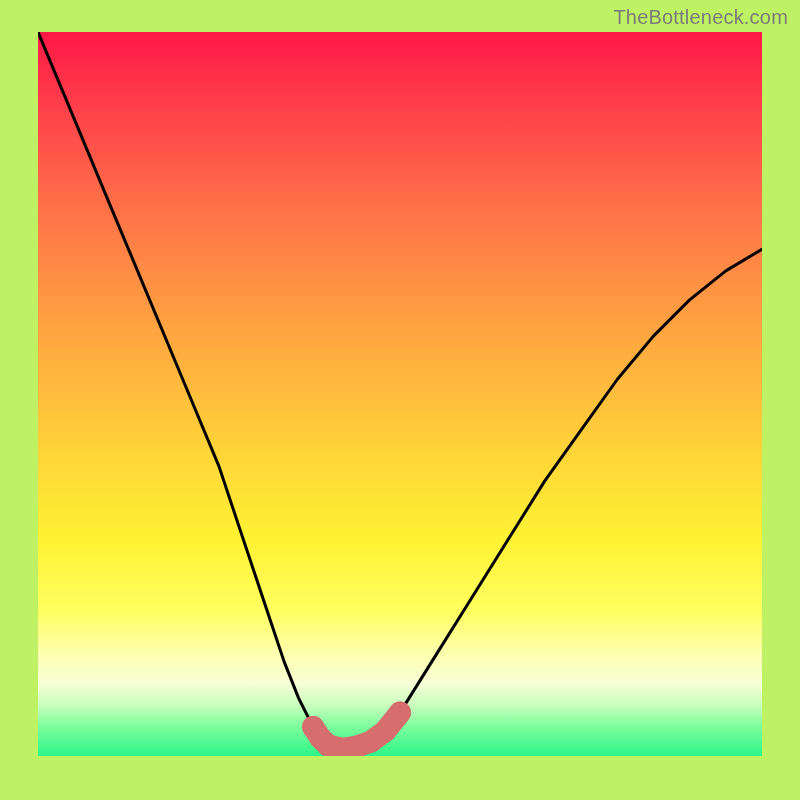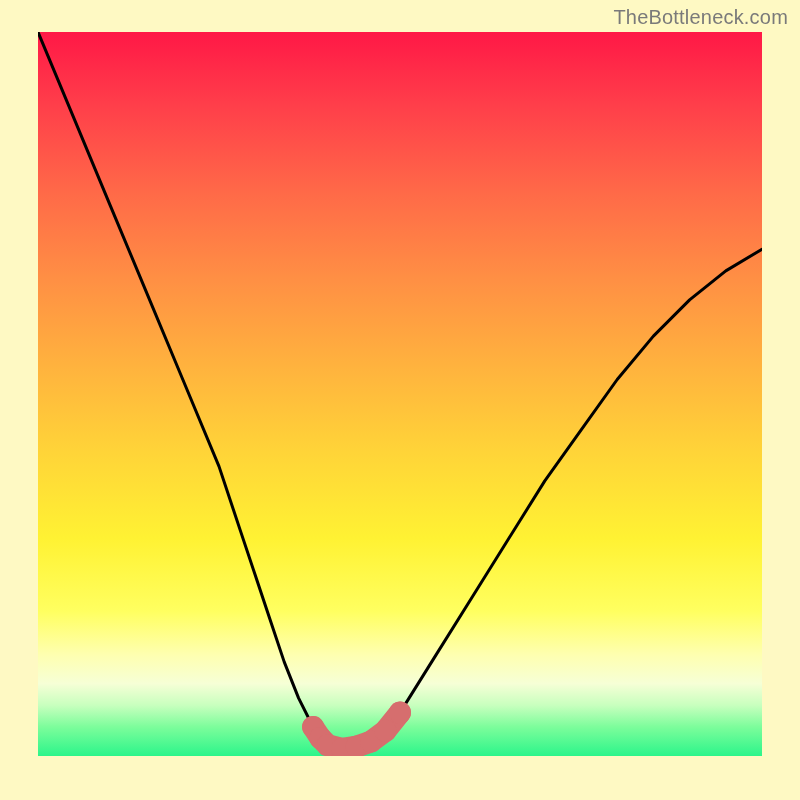--- a/index.html
+++ b/index.html
@@ -10,21 +10,21 @@
     background: #000;
     font-family: Arial, Helvetica, sans-serif;
     overflow: hidden;
   }
   .frame {
     position: absolute;
     left: 0;
     top: 0;
     width: 800px;
     height: 800px;
-    background: #fef9c3;
+    background: #bef264;
   }
   .plot {
     position: absolute;
     left: 38px;
     top: 32px;
     width: 724px;
     height: 724px;
     background: linear-gradient(to bottom,
       #ff1846 0%,
       #ff3e4a 10%,

